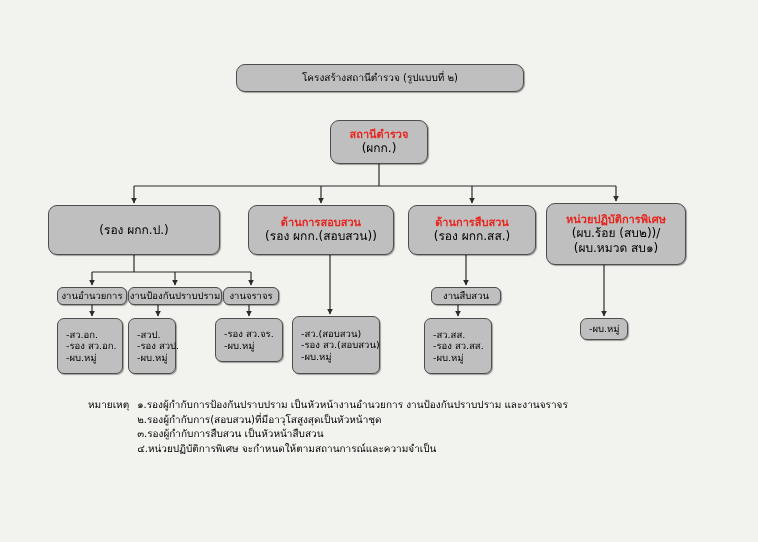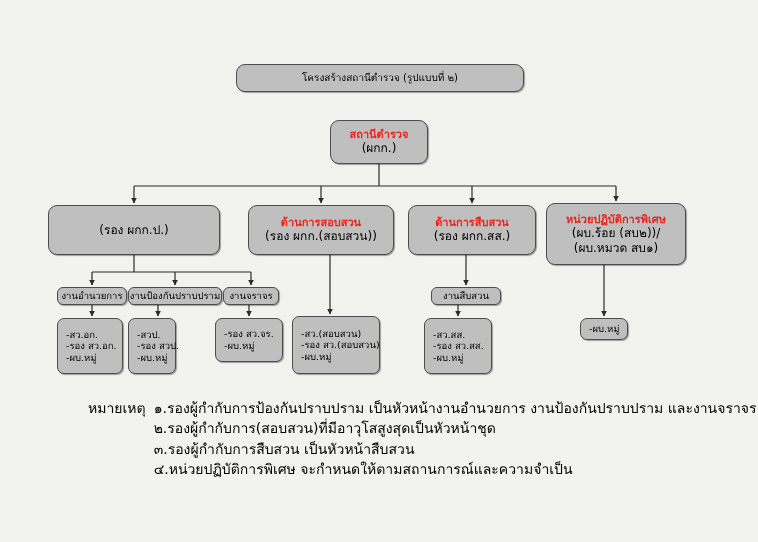--- a/index.html
+++ b/index.html
@@ -96,21 +96,21 @@
   .leaf-prevent  { left: 128px; top: 318px; width: 48px; height: 56px; }
   .leaf-traffic  { left: 215px; top: 318px; width: 68px; height: 44px; }
   .leaf-inquiry  { left: 292px; top: 316px; width: 88px; height: 58px; }
   .leaf-investig { left: 424px; top: 310px; width: 68px; height: 56px; margin-top: 8px; }
   .leaf-special  { left: 580px; top: 318px; width: 48px; height: 22px; }
 
   .notes {
     position: absolute;
     left: 88px; top: 398px;
     width: 560px;
-    font-size: 14px;
+    font-size: 10px;
     color: #000;
     line-height: 1.45;
     display: flex;
     gap: 8px;
   }
   .notes-label { white-space: nowrap; }
   .notes-list { display: block; }
   .notes-list span { display: block; white-space: nowrap; }
 </style>
 </head>

